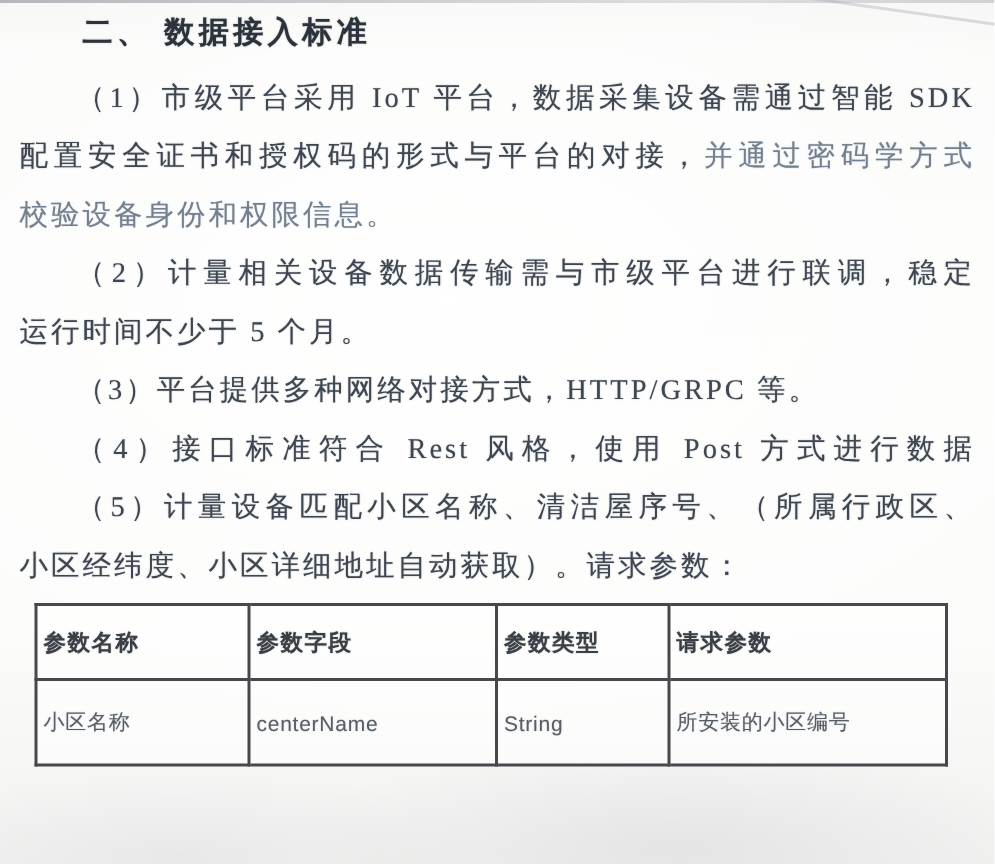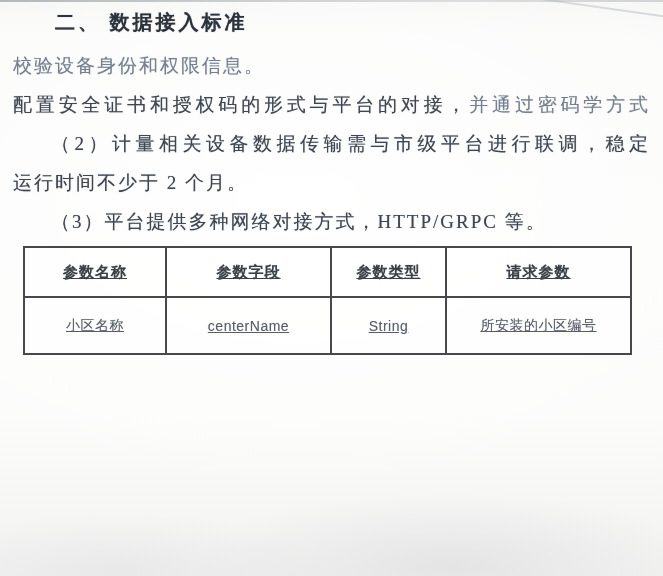--- a/index.html
+++ b/index.html
@@ -51,25 +51,24 @@
   .params-table {
     border-collapse: collapse;
     margin: 5px 0 0 10px;
     width: 607px;
     table-layout: fixed;
     background: rgba(255,255,255,0.55);
     font-family: "Liberation Sans", "DejaVu Sans", sans-serif;
   }
   .params-table th, .params-table td {
     border: 2px solid #46484b;
-    text-align: center;
+    text-align: left;
     vertical-align: middle;
     padding: 0 4px;
     overflow: hidden;
-    text-decoration: underline;
   }
   .params-table th {
     height: 48px;
     font-size: 15px;
     font-weight: 700;
     color: #3a4046;
     letter-spacing: 1px;
     text-shadow: 0 0 1px rgba(58,64,70,0.4);
   }
   .params-table td {
@@ -84,36 +83,42 @@
 </head>
 <body>
 
 <div class="page">
   <div class="scan-edge"></div>
   <div class="crease"></div>
 
   <h1 class="heading">二、 数据接入标准</h1>
 
   <p class="par">
+    <span class="ln j indent">（1）市级平台采用 IoT 平台，数据采集设备需通过智能 SDK</span>
+    <span class="ln j"><span>配置安全证书和授权码的形式与平台的对接，</span><span class="faded">并通过密码学方式</span></span>
     <span class="ln faded">校验设备身份和权限信息。</span>
-    <span class="ln j"><span>配置安全证书和授权码的形式与平台的对接，</span><span class="faded">并通过密码学方式</span></span>
   </p>
 
   <p class="par">
     <span class="ln j indent">（2）计量相关设备数据传输需与市级平台进行联调，稳定</span>
-    <span class="ln">运行时间不少于 2 个月。</span>
+    <span class="ln">运行时间不少于 5 个月。</span>
   </p>
 
   <p class="par">
     <span class="ln indent">（3）平台提供多种网络对接方式，HTTP/GRPC 等。</span>
   </p>
 
   <p class="par">
+    <span class="ln j indent">（4）接口标准符合 Rest 风格，使用 Post 方式进行数据</span>
   </p>
 
+  <p class="par">
+    <span class="ln j indent">（5）计量设备匹配小区名称、清洁屋序号、（所属行政区、</span>
+    <span class="ln">小区经纬度、小区详细地址自动获取）。请求参数：</span>
+  </p>
 
   <table class="params-table">
     <colgroup>
       <col style="width:142px">
       <col style="width:165px">
       <col style="width:115px">
       <col style="width:185px">
     </colgroup>
     <thead>
       <tr>

